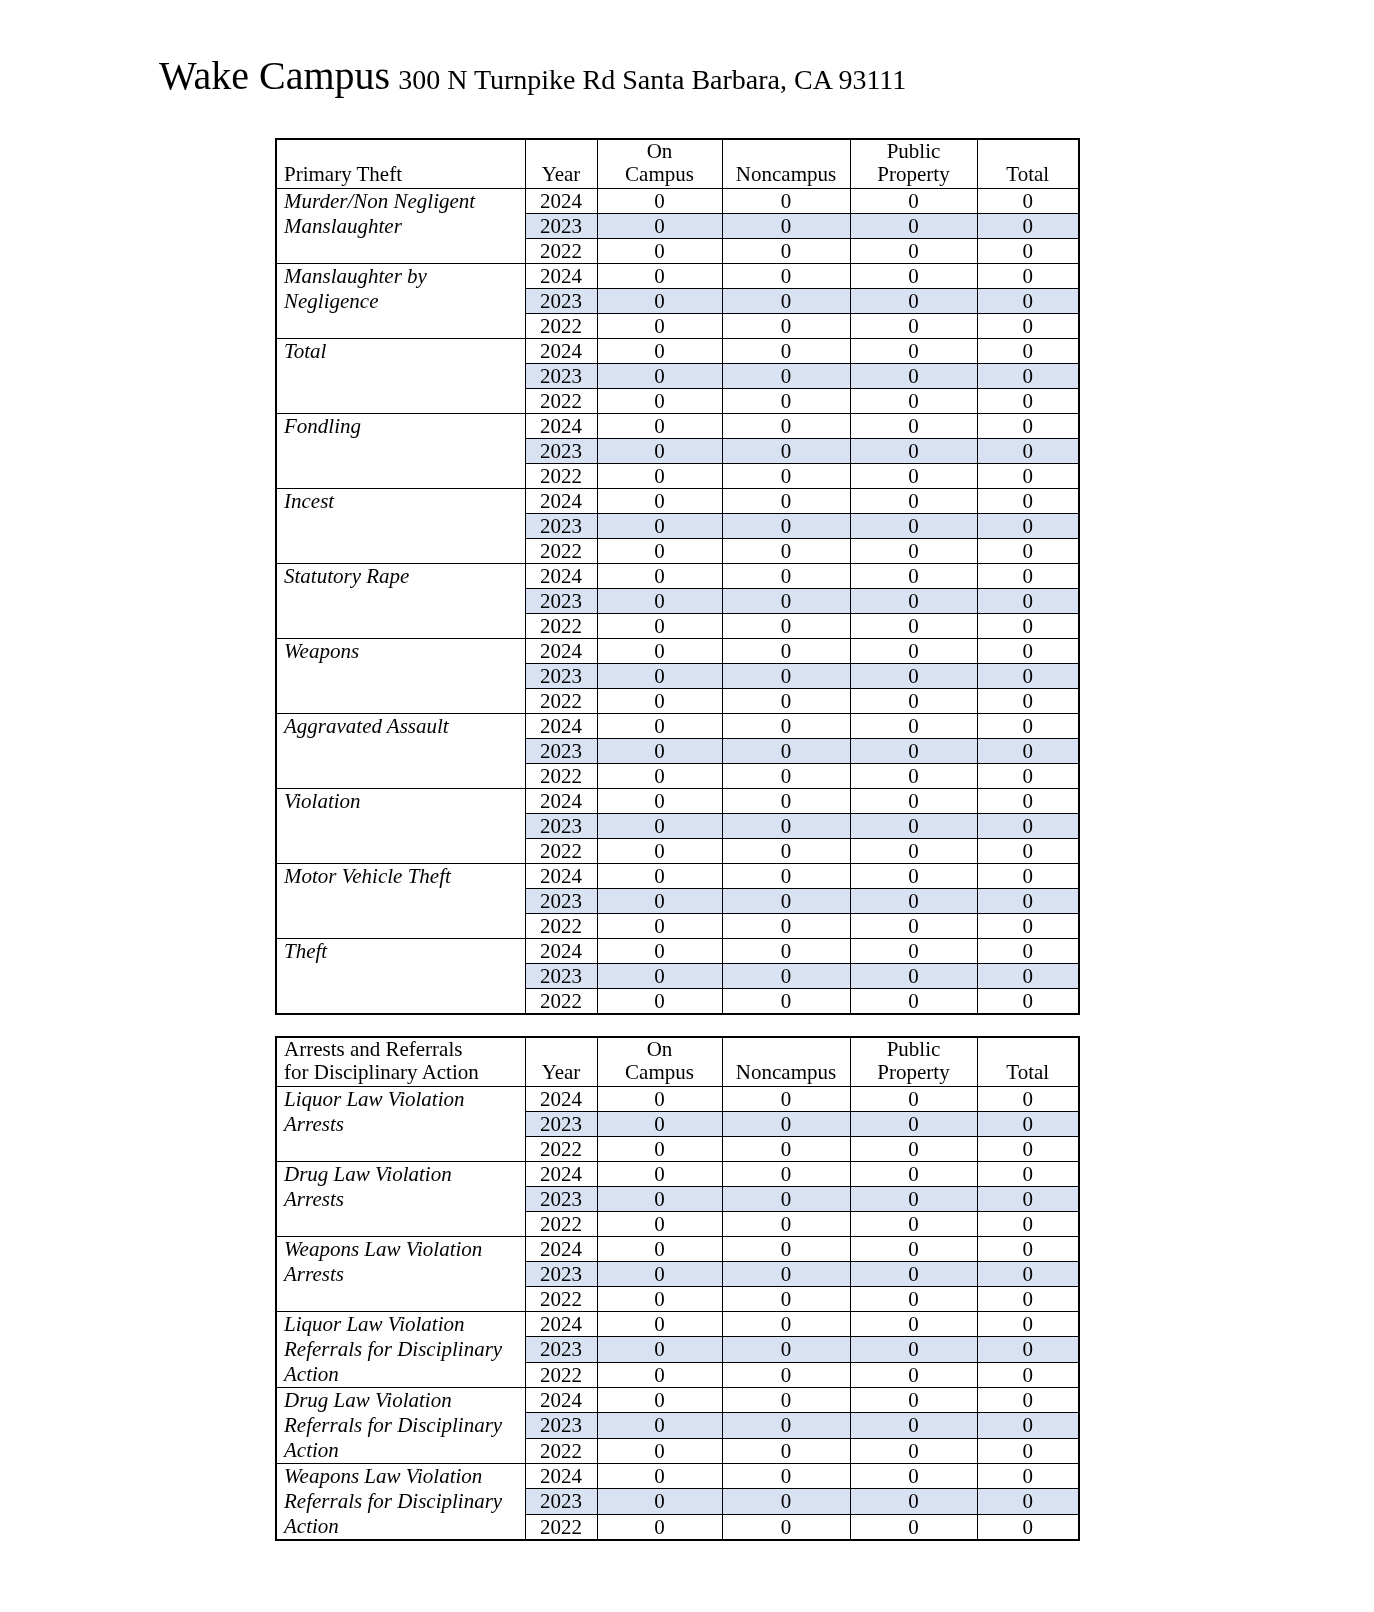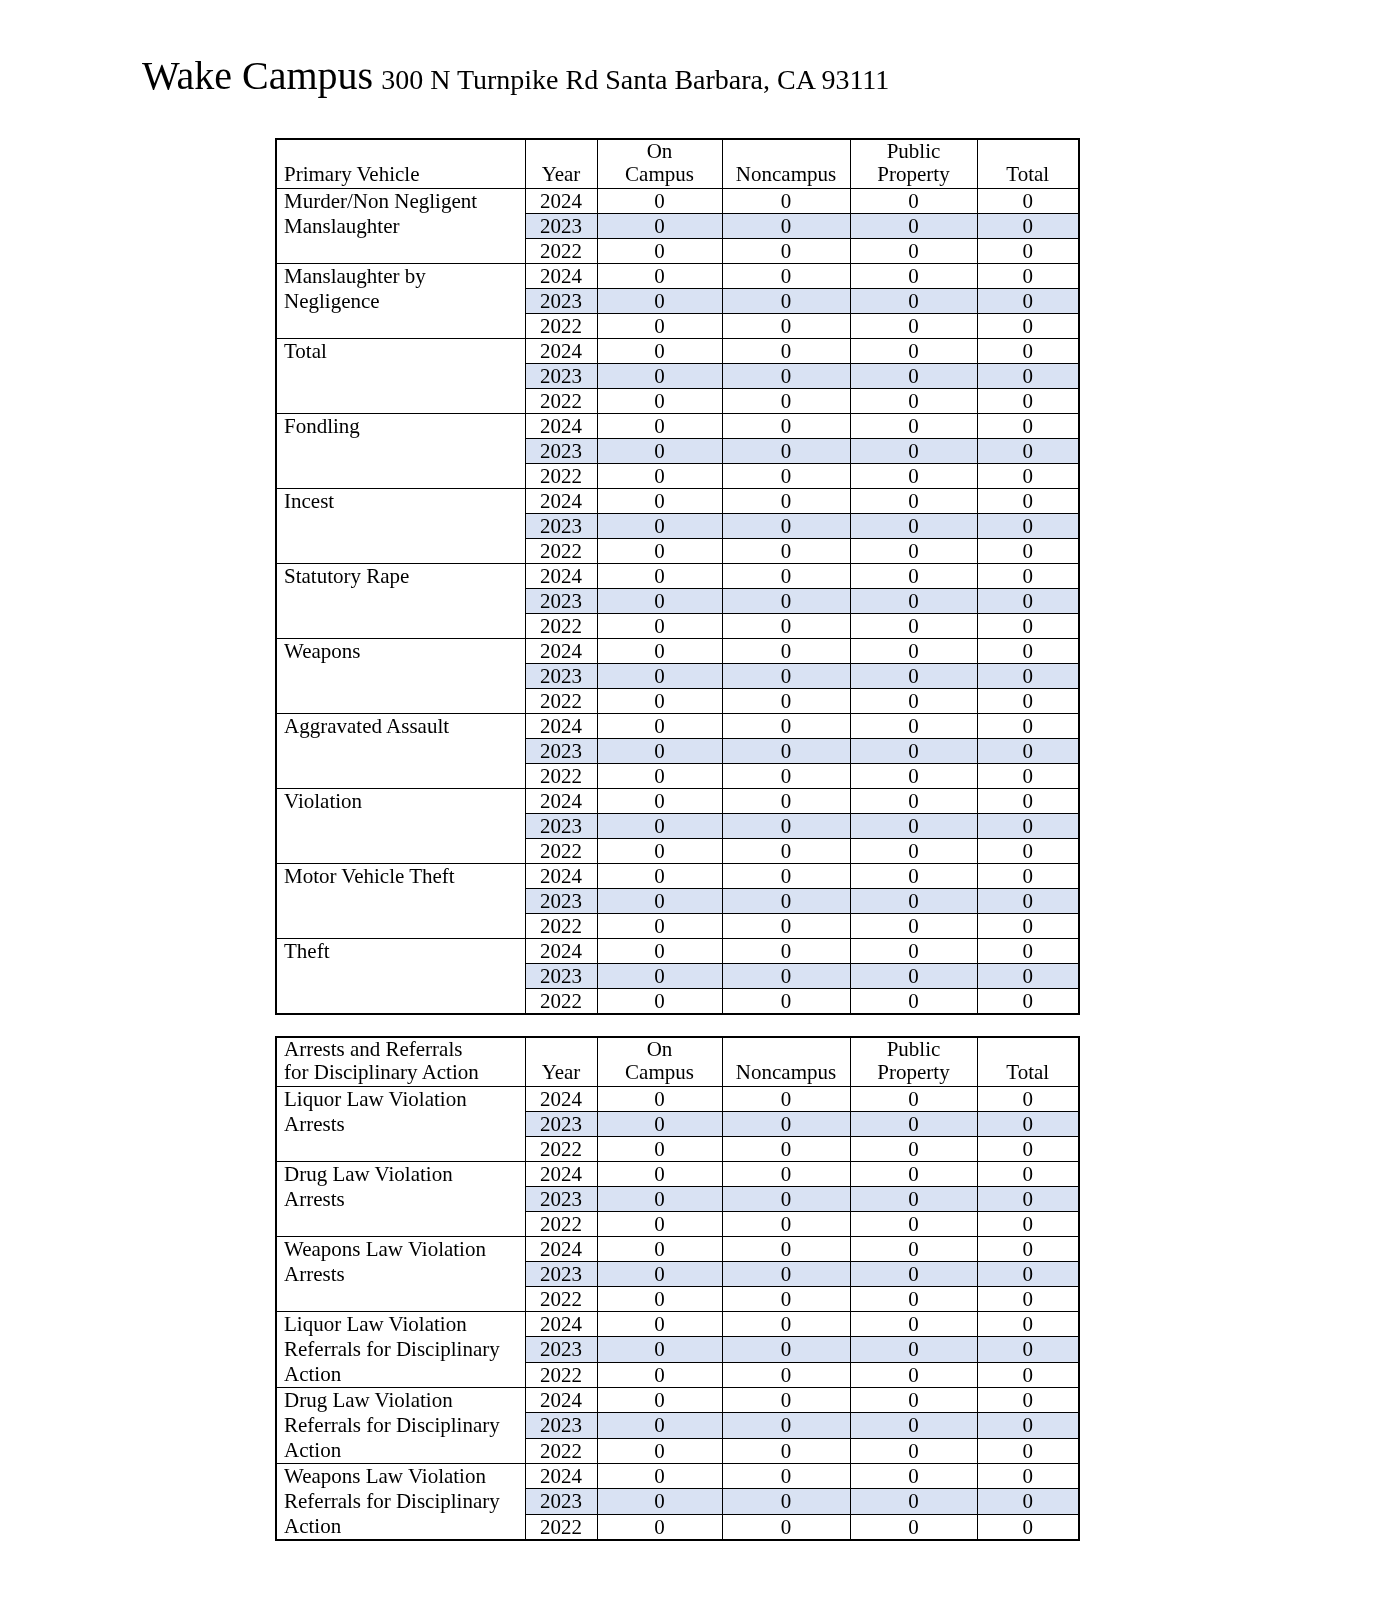--- a/index.html
+++ b/index.html
@@ -8,21 +8,21 @@
     position: relative;
     width: 1374px;
     height: 1612px;
     background: #ffffff;
     color: #000000;
     font-family: "Liberation Serif", serif;
     overflow: hidden;
   }
   .title-block {
     position: absolute;
-    left: 142px;
+    left: 159px;
     top: 52px;
     white-space: nowrap;
   }
   .page-title { font-size: 40px; }
   .page-address { font-size: 28px; margin-left: 8px; }
 
   table.report {
     position: absolute;
     left: 275px;
     width: 803px;
@@ -59,20 +59,21 @@
     line-height: 24px;
   }
   td.cat {
     text-align: left;
     vertical-align: top;
     white-space: pre-line;
     line-height: 25px;
     padding-left: 7px;
     padding-right: 10px;
     background: #ffffff;
+    font-style: italic;
   }
   tr.shaded td { background: var(--shaded-row, #d9e2f3); }
 </style>
 </head>
 <body>
 
 <div class="title-block">
   <span class="page-title">Wake Campus</span><span class="page-address">300 N Turnpike Rd Santa Barbara, CA 93111</span>
 </div>
 
@@ -80,21 +81,21 @@
   <colgroup>
     <col style="width:249px">
     <col style="width:72px">
     <col style="width:125px">
     <col style="width:128px">
     <col style="width:127px">
     <col style="width:102px">
   </colgroup>
   <thead>
       <tr>
-        <th class="cat">Primary Vehicle</th>
+        <th class="cat">Primary Theft</th>
         <th>Year</th>
         <th>On
 Campus</th>
         <th>Noncampus</th>
         <th>Public
 Property</th>
         <th>Total</th>
       </tr>
     </thead>
   <tbody>

